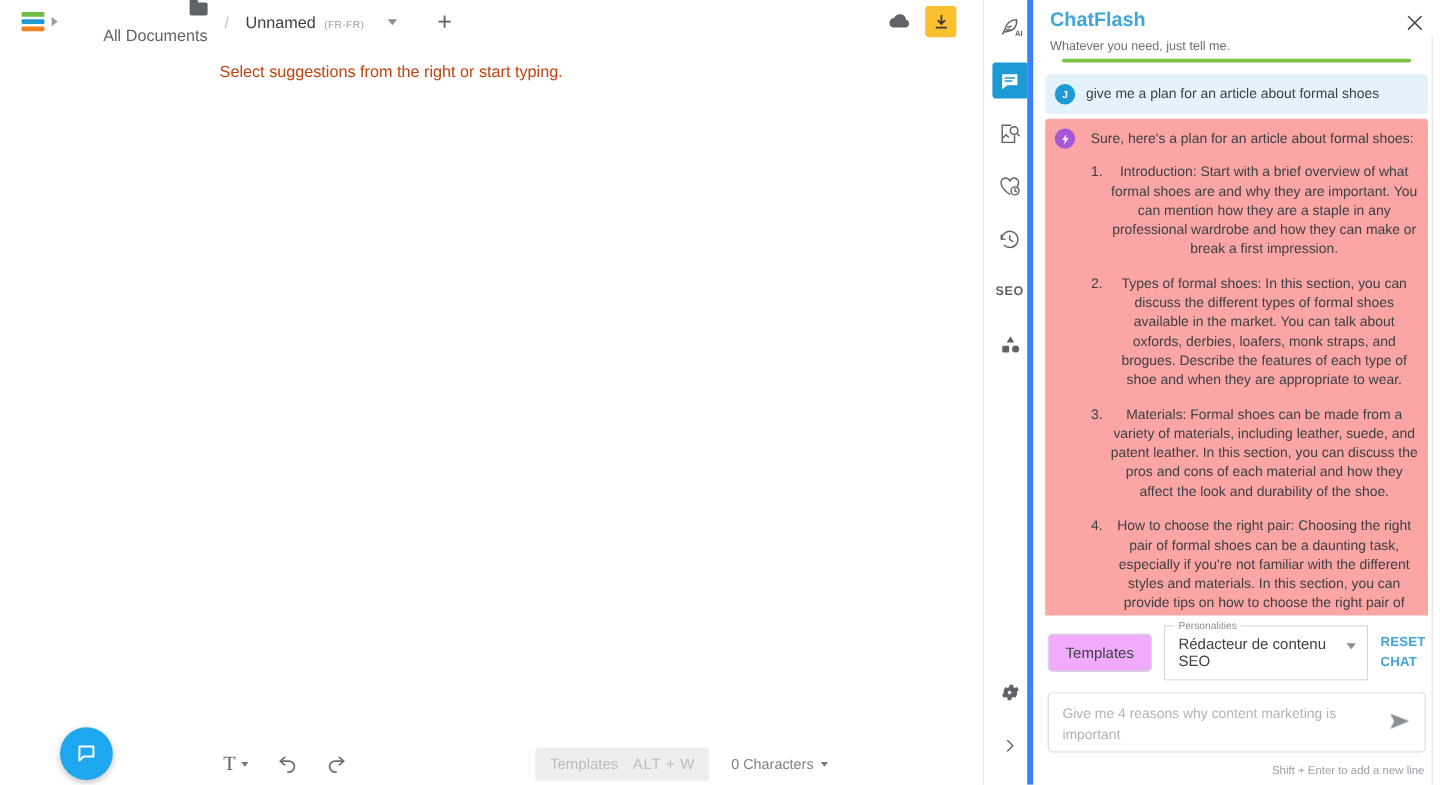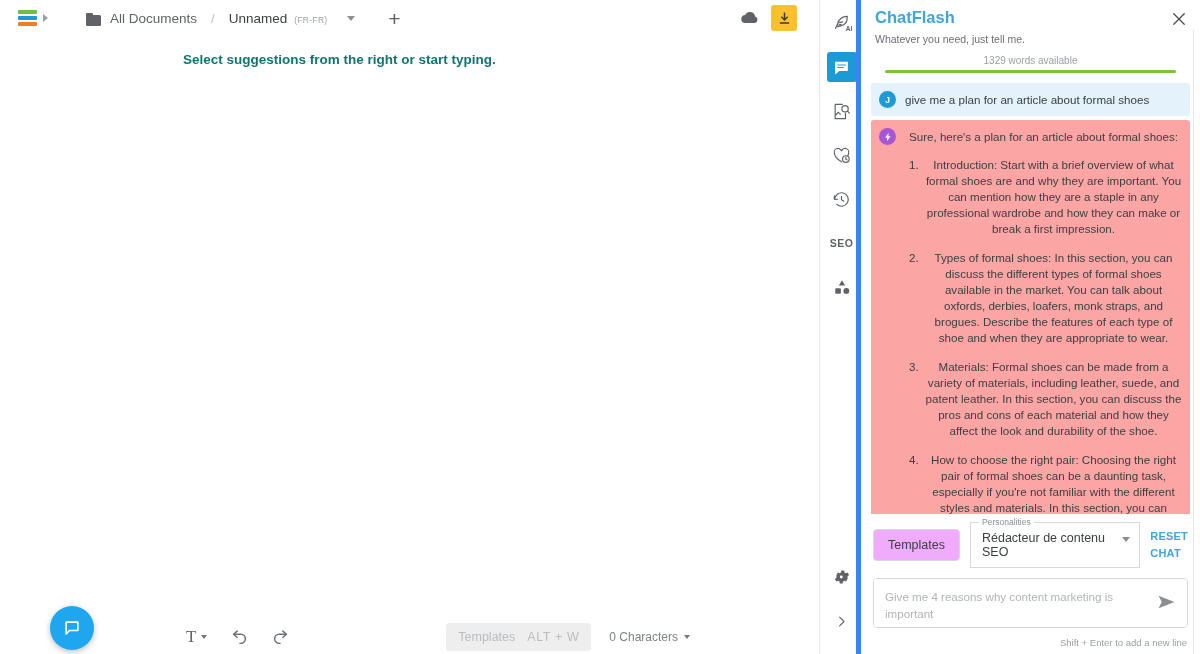--- a/index.html
+++ b/index.html
@@ -32,21 +32,21 @@
   .logo .b3 { background: #ef8022; width: 19px; }
   .logo-caret {
     width: 0; height: 0;
     border-left: 5px solid #9aa0a6;
     border-top: 4px solid transparent;
     border-bottom: 4px solid transparent;
   }
   .crumbs { display: flex; align-items: center; gap: 0; margin-left: 18px; }
   .crumb-folder {
     display: flex; align-items: flex-end; gap: 9px;
-    color: #5f6368; font-size: 13.5px;
+    color: #5f6368; font-size: 13.5px; flex-direction: column;
   }
   .folder-ico { width: 15px; height: 13px; position: relative; display: inline-block; }
   .folder-ico::before {
     content: ""; position: absolute; left: 0; top: 2px;
     width: 15px; height: 11px; background: #5f6368; border-radius: 1.5px;
   }
   .folder-ico::after {
     content: ""; position: absolute; left: 0; top: 0;
     width: 7px; height: 3px; background: #5f6368; border-radius: 1px 1px 0 0;
   }
@@ -68,21 +68,21 @@
   .topbar-right { margin-left: auto; display: flex; align-items: center; gap: 12px; padding-right: 12px; }
   .cloud-ico { width: 20px; height: 20px; display: flex; align-items: center; justify-content: center; color: #5f6368; }
   .dl-btn {
     width: 26px; height: 26px; background: #fbc02d; border-radius: 3px;
     display: flex; align-items: center; justify-content: center;
     cursor: pointer;
   }
   .doc-canvas { position: relative; height: 618px; }
   .doc-placeholder {
     position: absolute; left: 183px; top: 16px;
-    color: #0f766e; font-size: 13.5px; font-weight: bold;
+    color: #c2410c; font-size: 13.5px;
   }
 
   
   .fab {
     position: absolute; left: 50px; top: 606px;
     width: 44px; height: 44px; border-radius: 50%;
     background: #1ea7ef;
     display: flex; align-items: center; justify-content: center;
     box-shadow: 0 2px 6px rgba(0,0,0,.25);
     cursor: pointer;
@@ -368,21 +368,20 @@
   <div class="chat-panel">
 
     <div class="chat-head">
       <div class="chat-title">ChatFlash</div>
       <div class="chat-sub">Whatever you need, just tell me.</div>
       <div class="close-x">
         <svg width="18" height="18" viewBox="0 0 24 24" fill="none" stroke="currentColor" stroke-width="1.7" aria-hidden="true">
           <path d="M5 5l14 14M19 5L5 19" stroke-linecap="round"></path>
         </svg>
       </div>
-      <div class="words-row">1329 words available</div>
       <div class="words-bar"></div>
     </div>
 
     <div class="chat-scroll">
 
       <div class="msg user">
         <div class="avatar user">J</div>
         <div class="msg-body">give me a plan for an article about formal shoes</div>
       </div>
 

